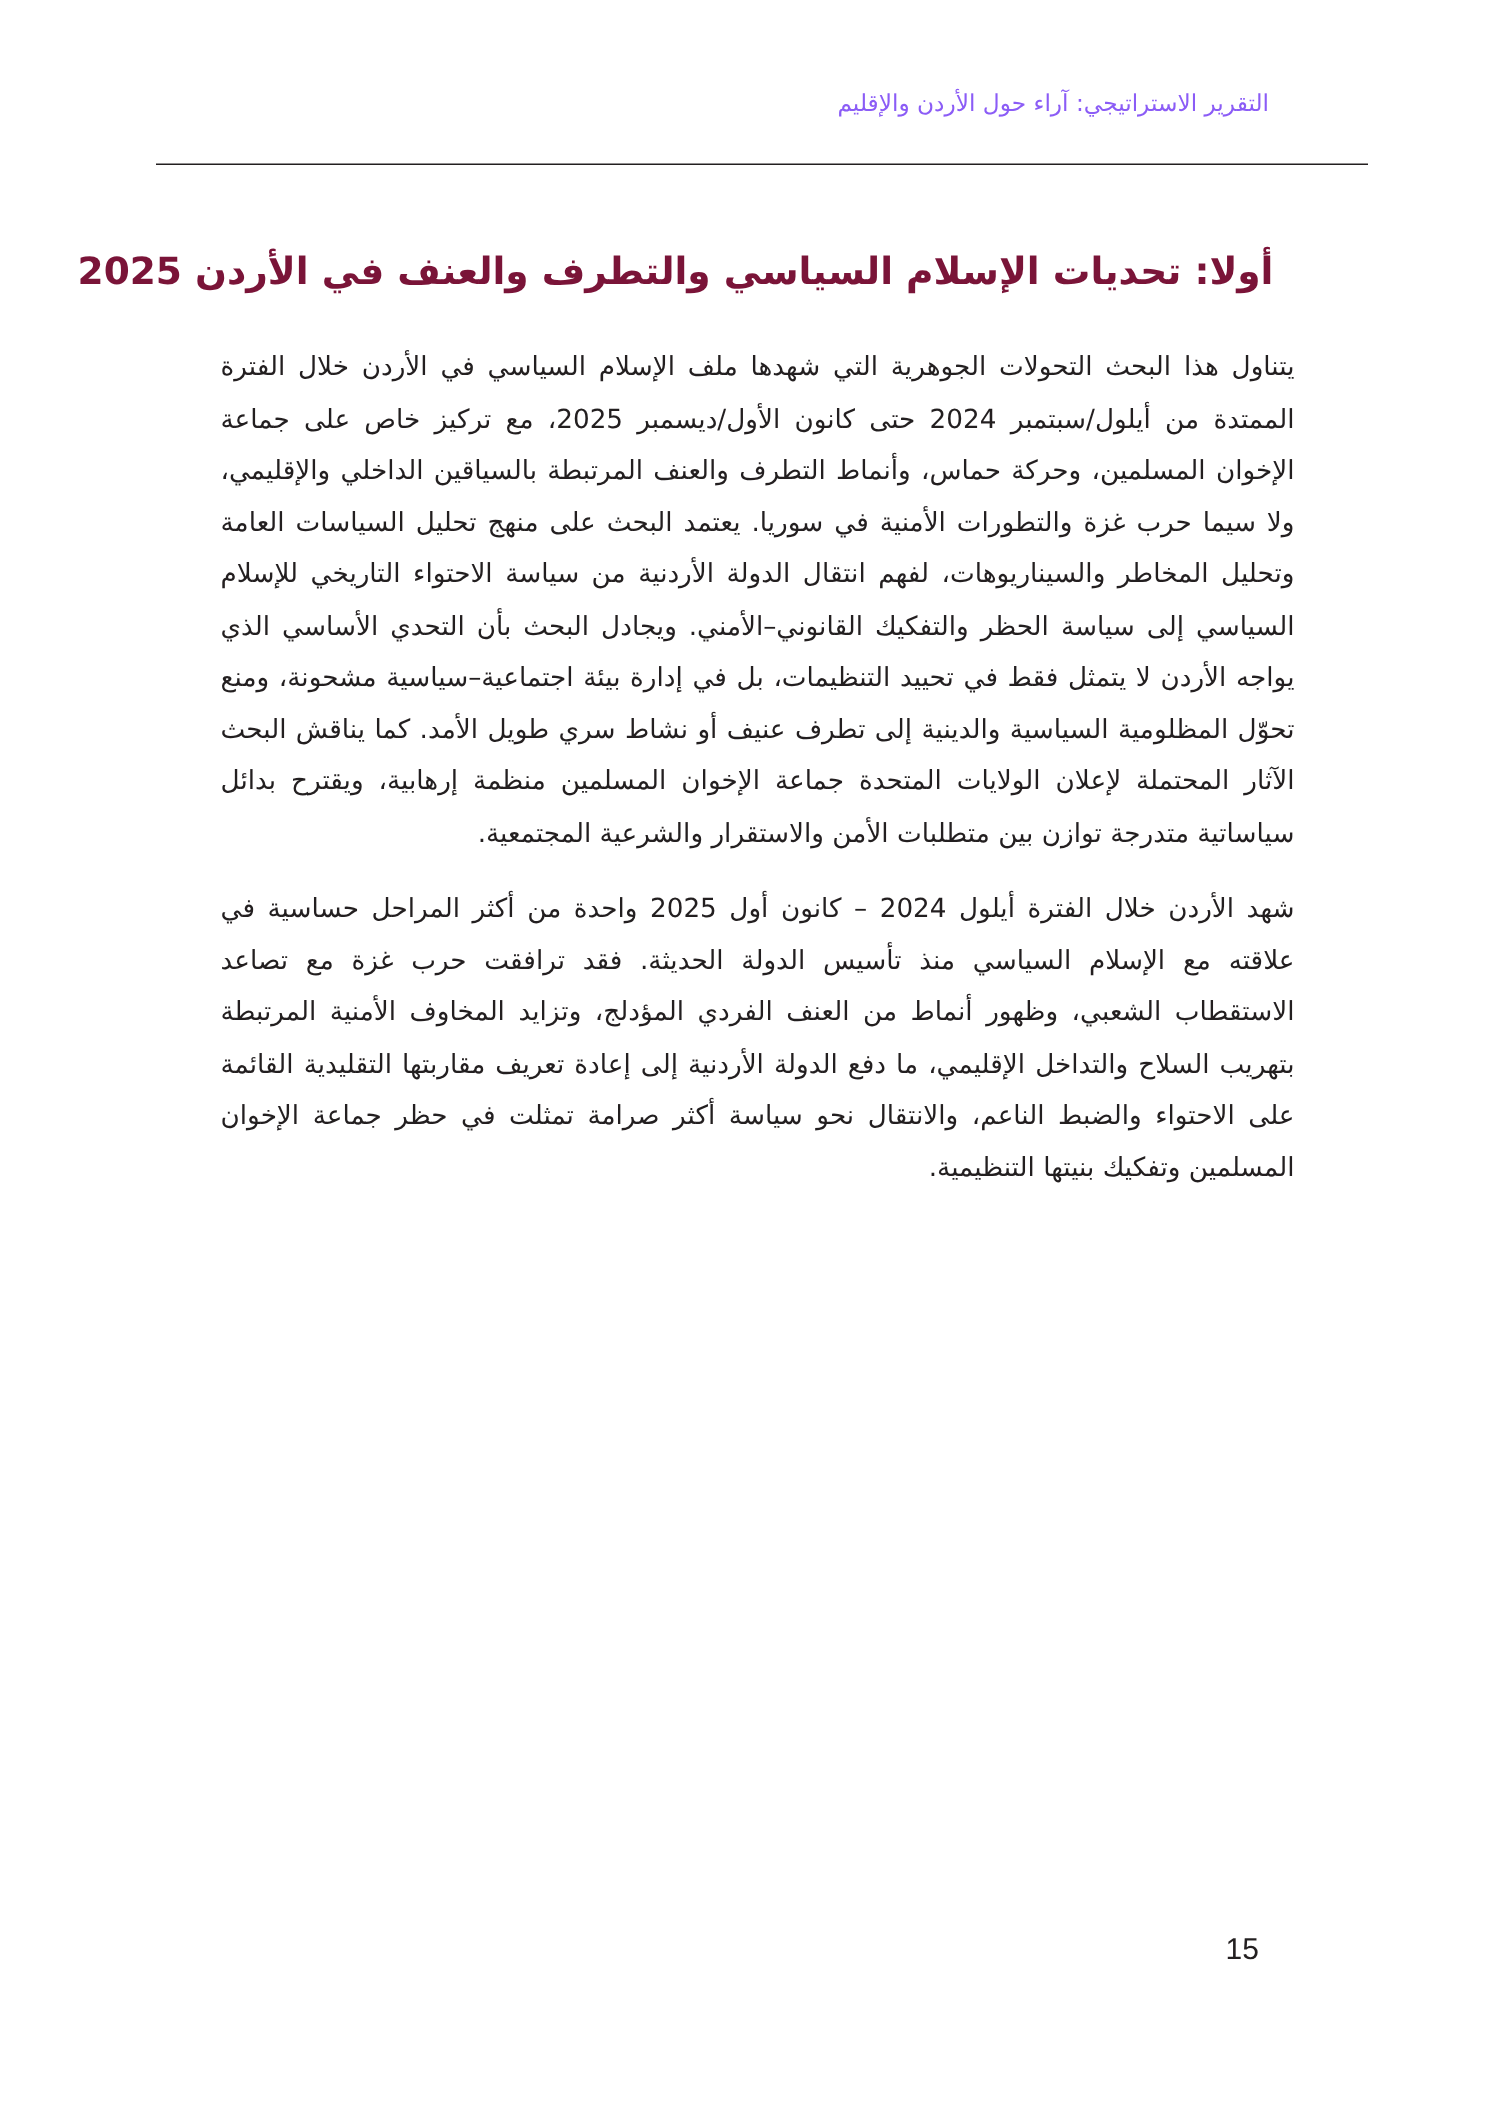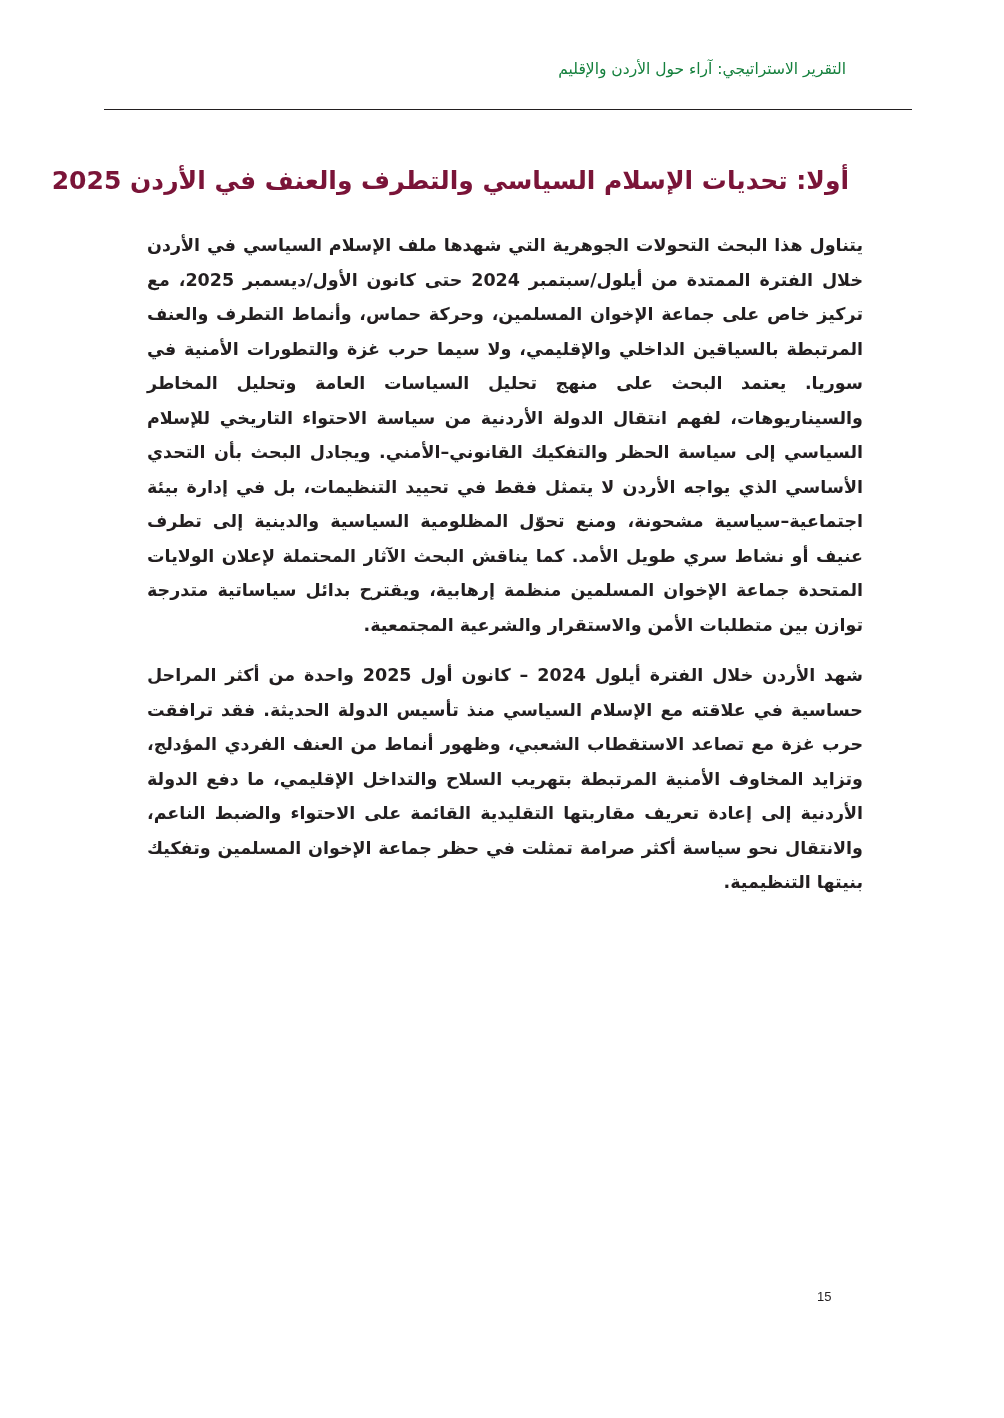--- a/index.html
+++ b/index.html
@@ -22,21 +22,21 @@
       width: 1004px;
       height: 1418px;
     }
     .running-header {
       position: absolute;
       top: 60px;
       right: 158px;
       direction: rtl;
       text-align: right;
       font-size: 15.5px;
-      color: #15803d;
+      color: #8b5cf6;
       white-space: nowrap;
     }
     .header-rule {
       position: absolute;
       top: 109px;
       left: 104px;
       width: 808px;
       height: 0;
       border-top: 1.5px solid #231f20;
     }
@@ -59,28 +59,27 @@
       width: 716px;
       direction: rtl;
       text-align: justify;
       text-align-last: right;
       font-size: 17.5px;
       line-height: 34.5px;
       color: #231f20;
     }
     .body-text p {
       margin: 0 0 16px 0;
-      font-weight: bold;
     }
     .page-number {
       position: absolute;
       top: 1289px;
       left: 817px;
       font-family: "Liberation Sans", sans-serif;
-      font-size: 13px;
+      font-size: 20px;
       color: #231f20;
     }
   </style>
 </head>
 <body>
 
 <div class="page">
   <div class="running-header">التقرير الاستراتيجي: آراء حول الأردن والإقليم</div>
   <div class="header-rule"></div>
 

